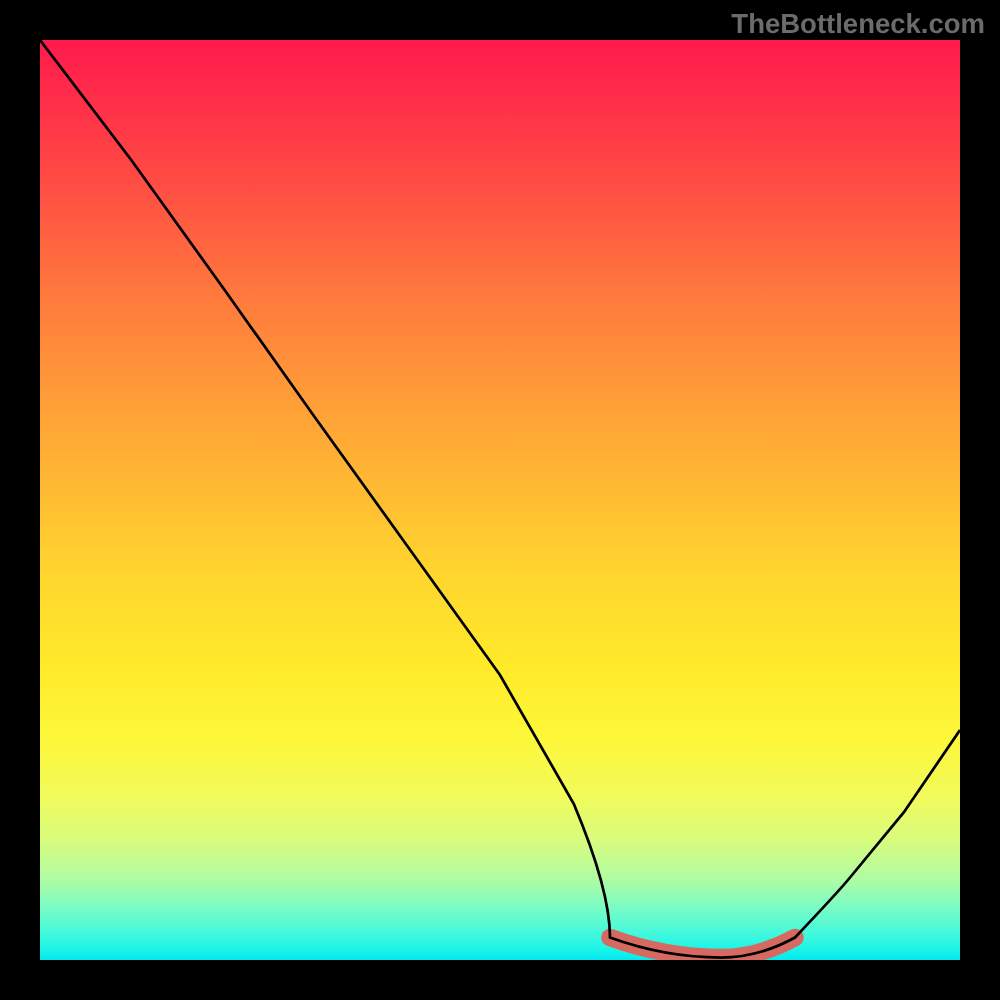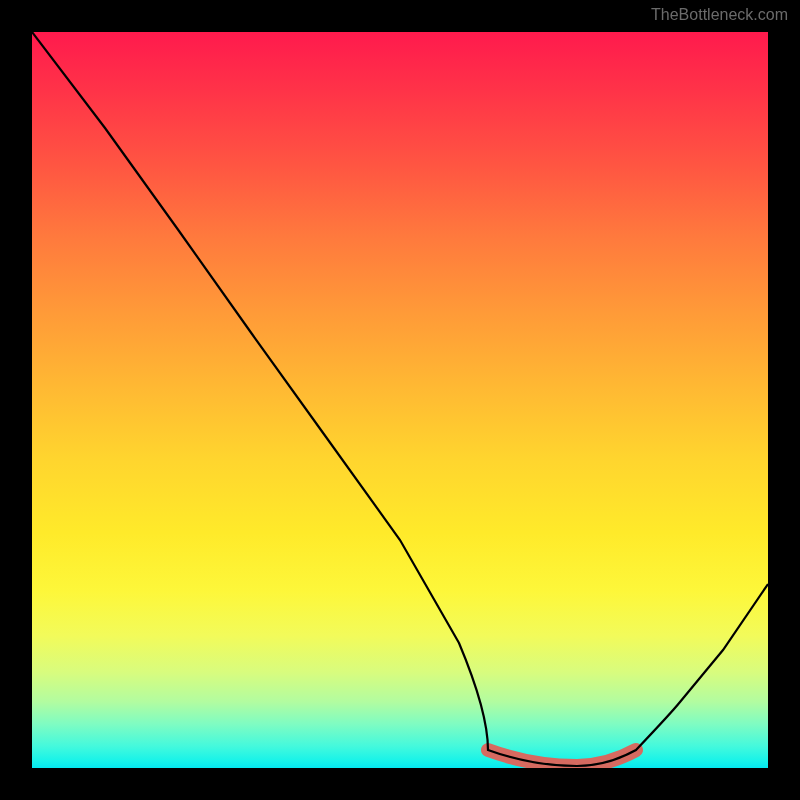--- a/index.html
+++ b/index.html
@@ -2,22 +2,22 @@
 <html><head>
 <meta charset="utf-8">
 <style>
   * { margin: 0; padding: 0; box-sizing: border-box; }
   body { width: 800px; height: 800px; background: #000; position: relative; font-family: Arial, sans-serif; }
   .watermark {
     position: absolute;
     top: 6px;
     right: 12px;
     color: #6b6b6b;
-    font-size: 16px;
-    font-weight: 400;
+    font-size: 22px;
+    font-weight: 700;
     z-index: 10;
   }
   .plot-area {
     position: absolute;
     left: 32px;
     top: 32px;
     width: 736px;
     height: 736px;
     overflow: hidden;
   }

